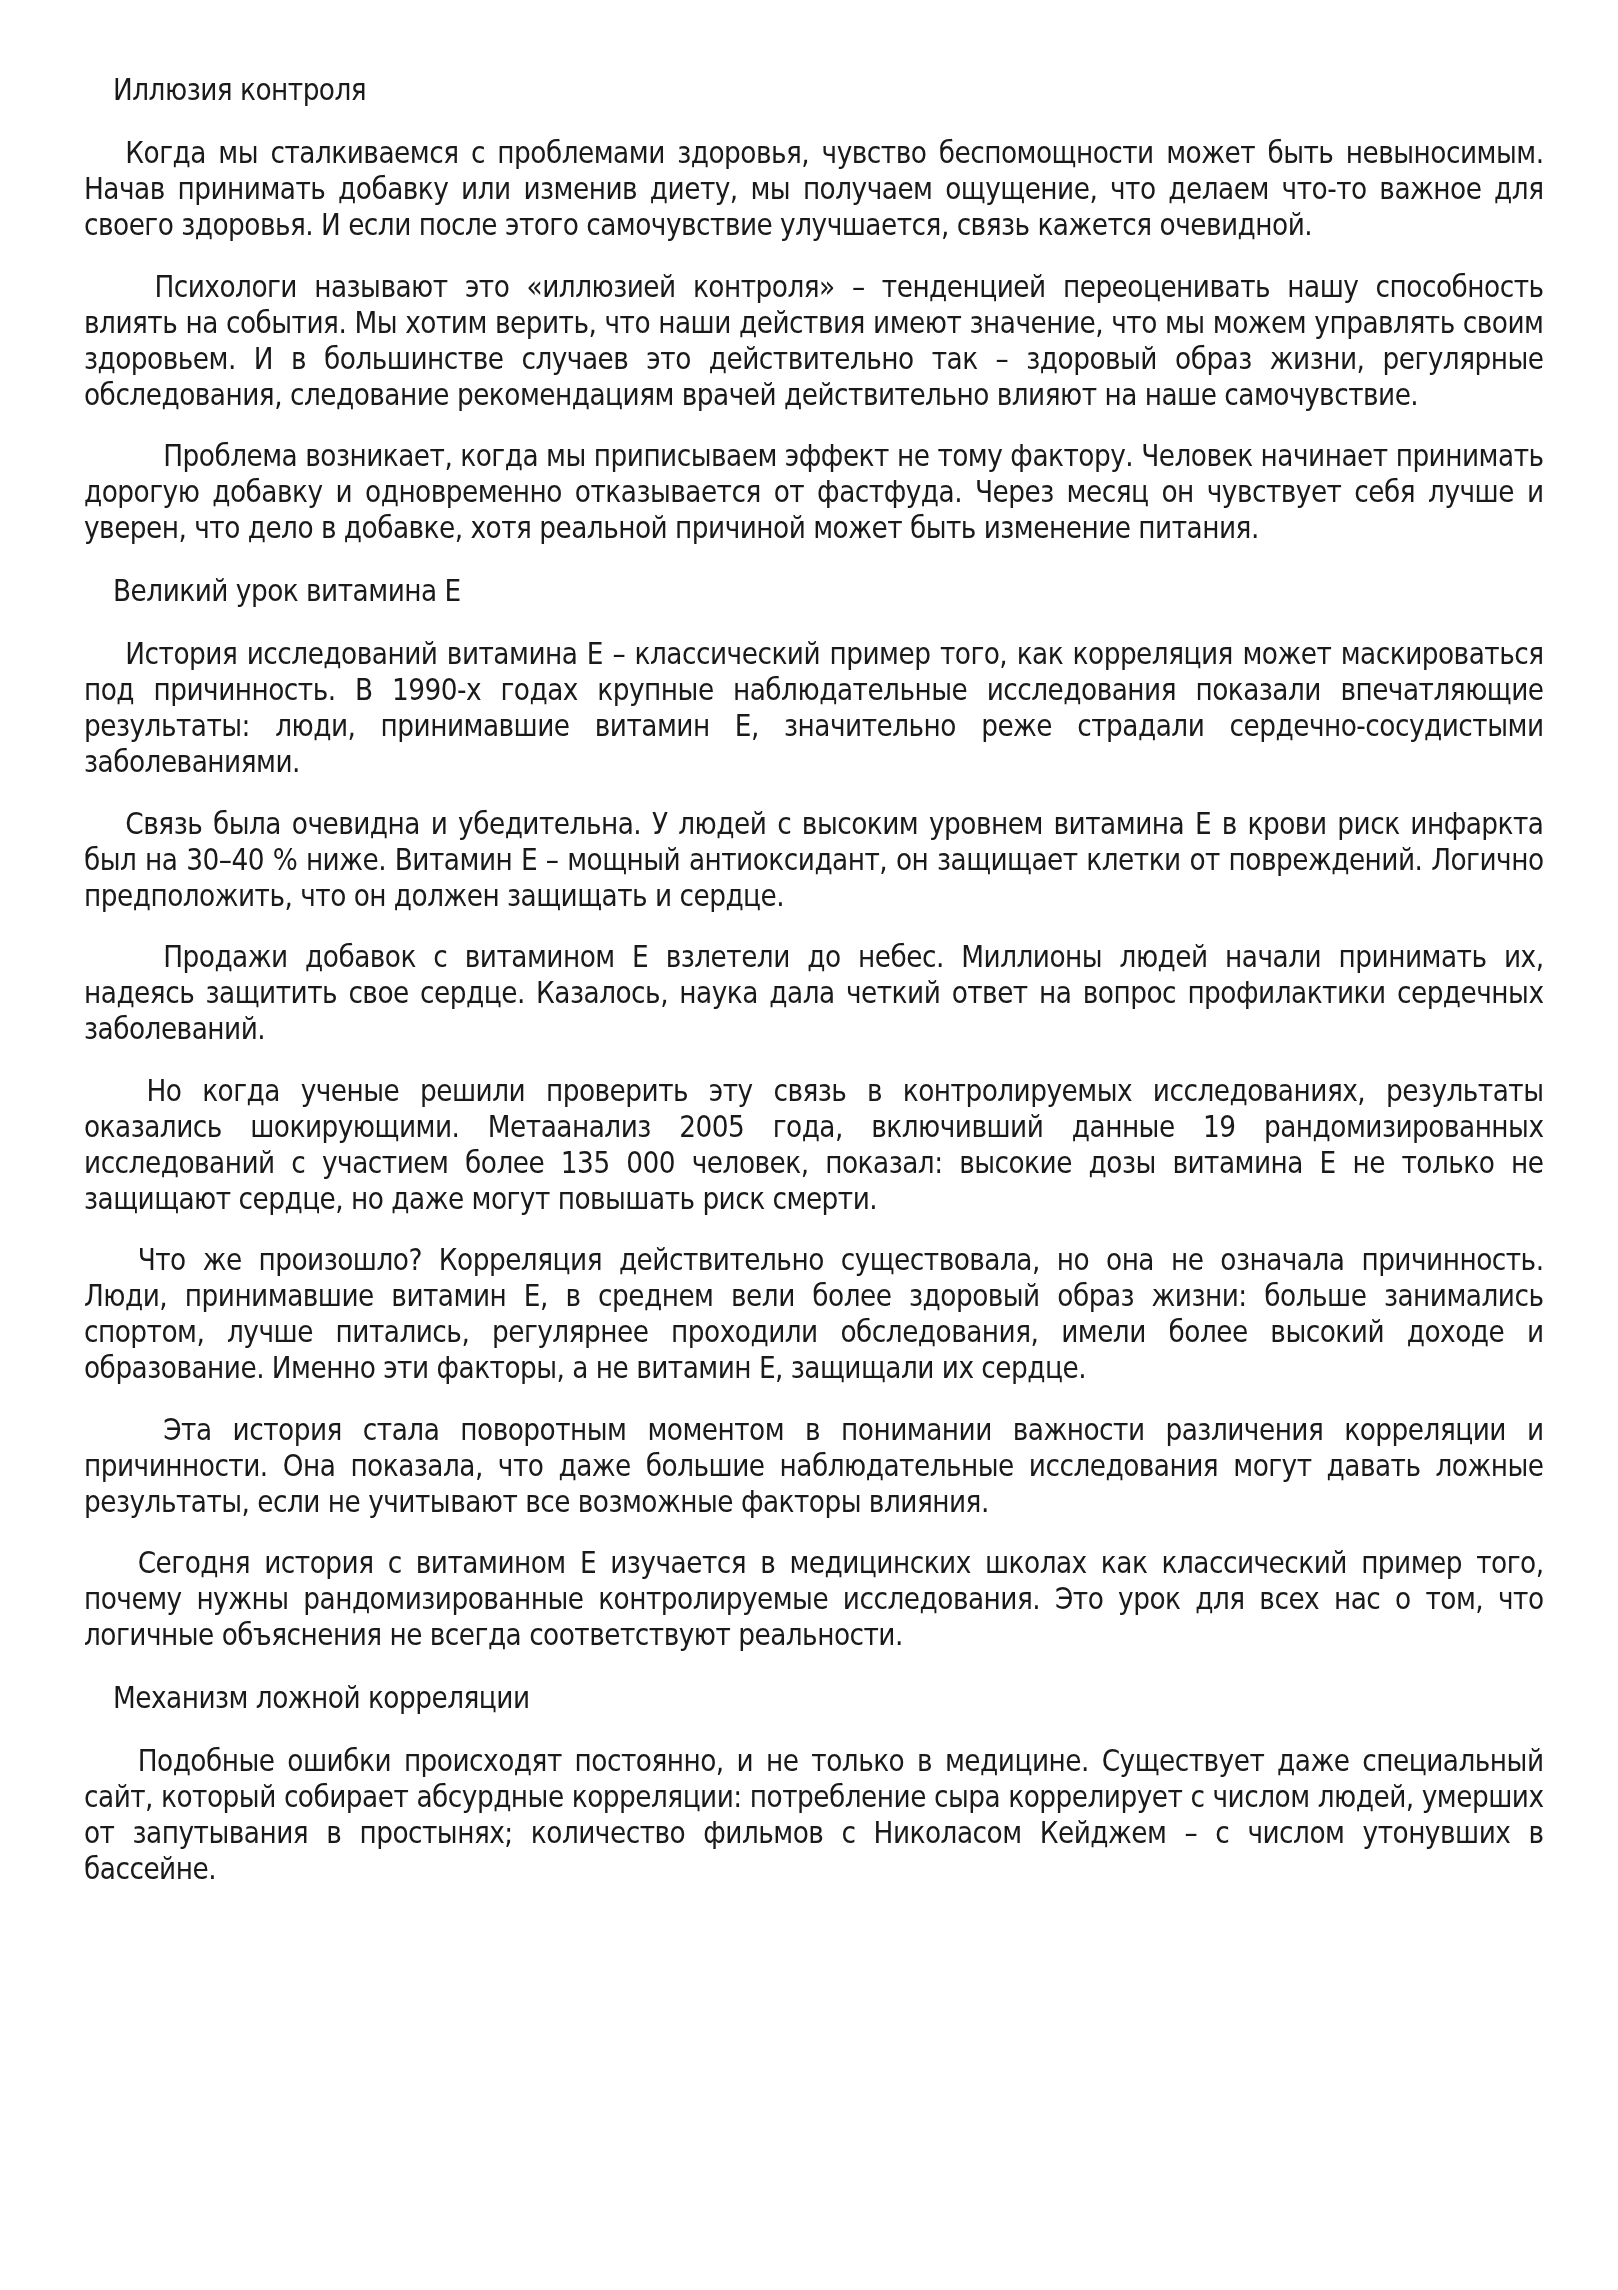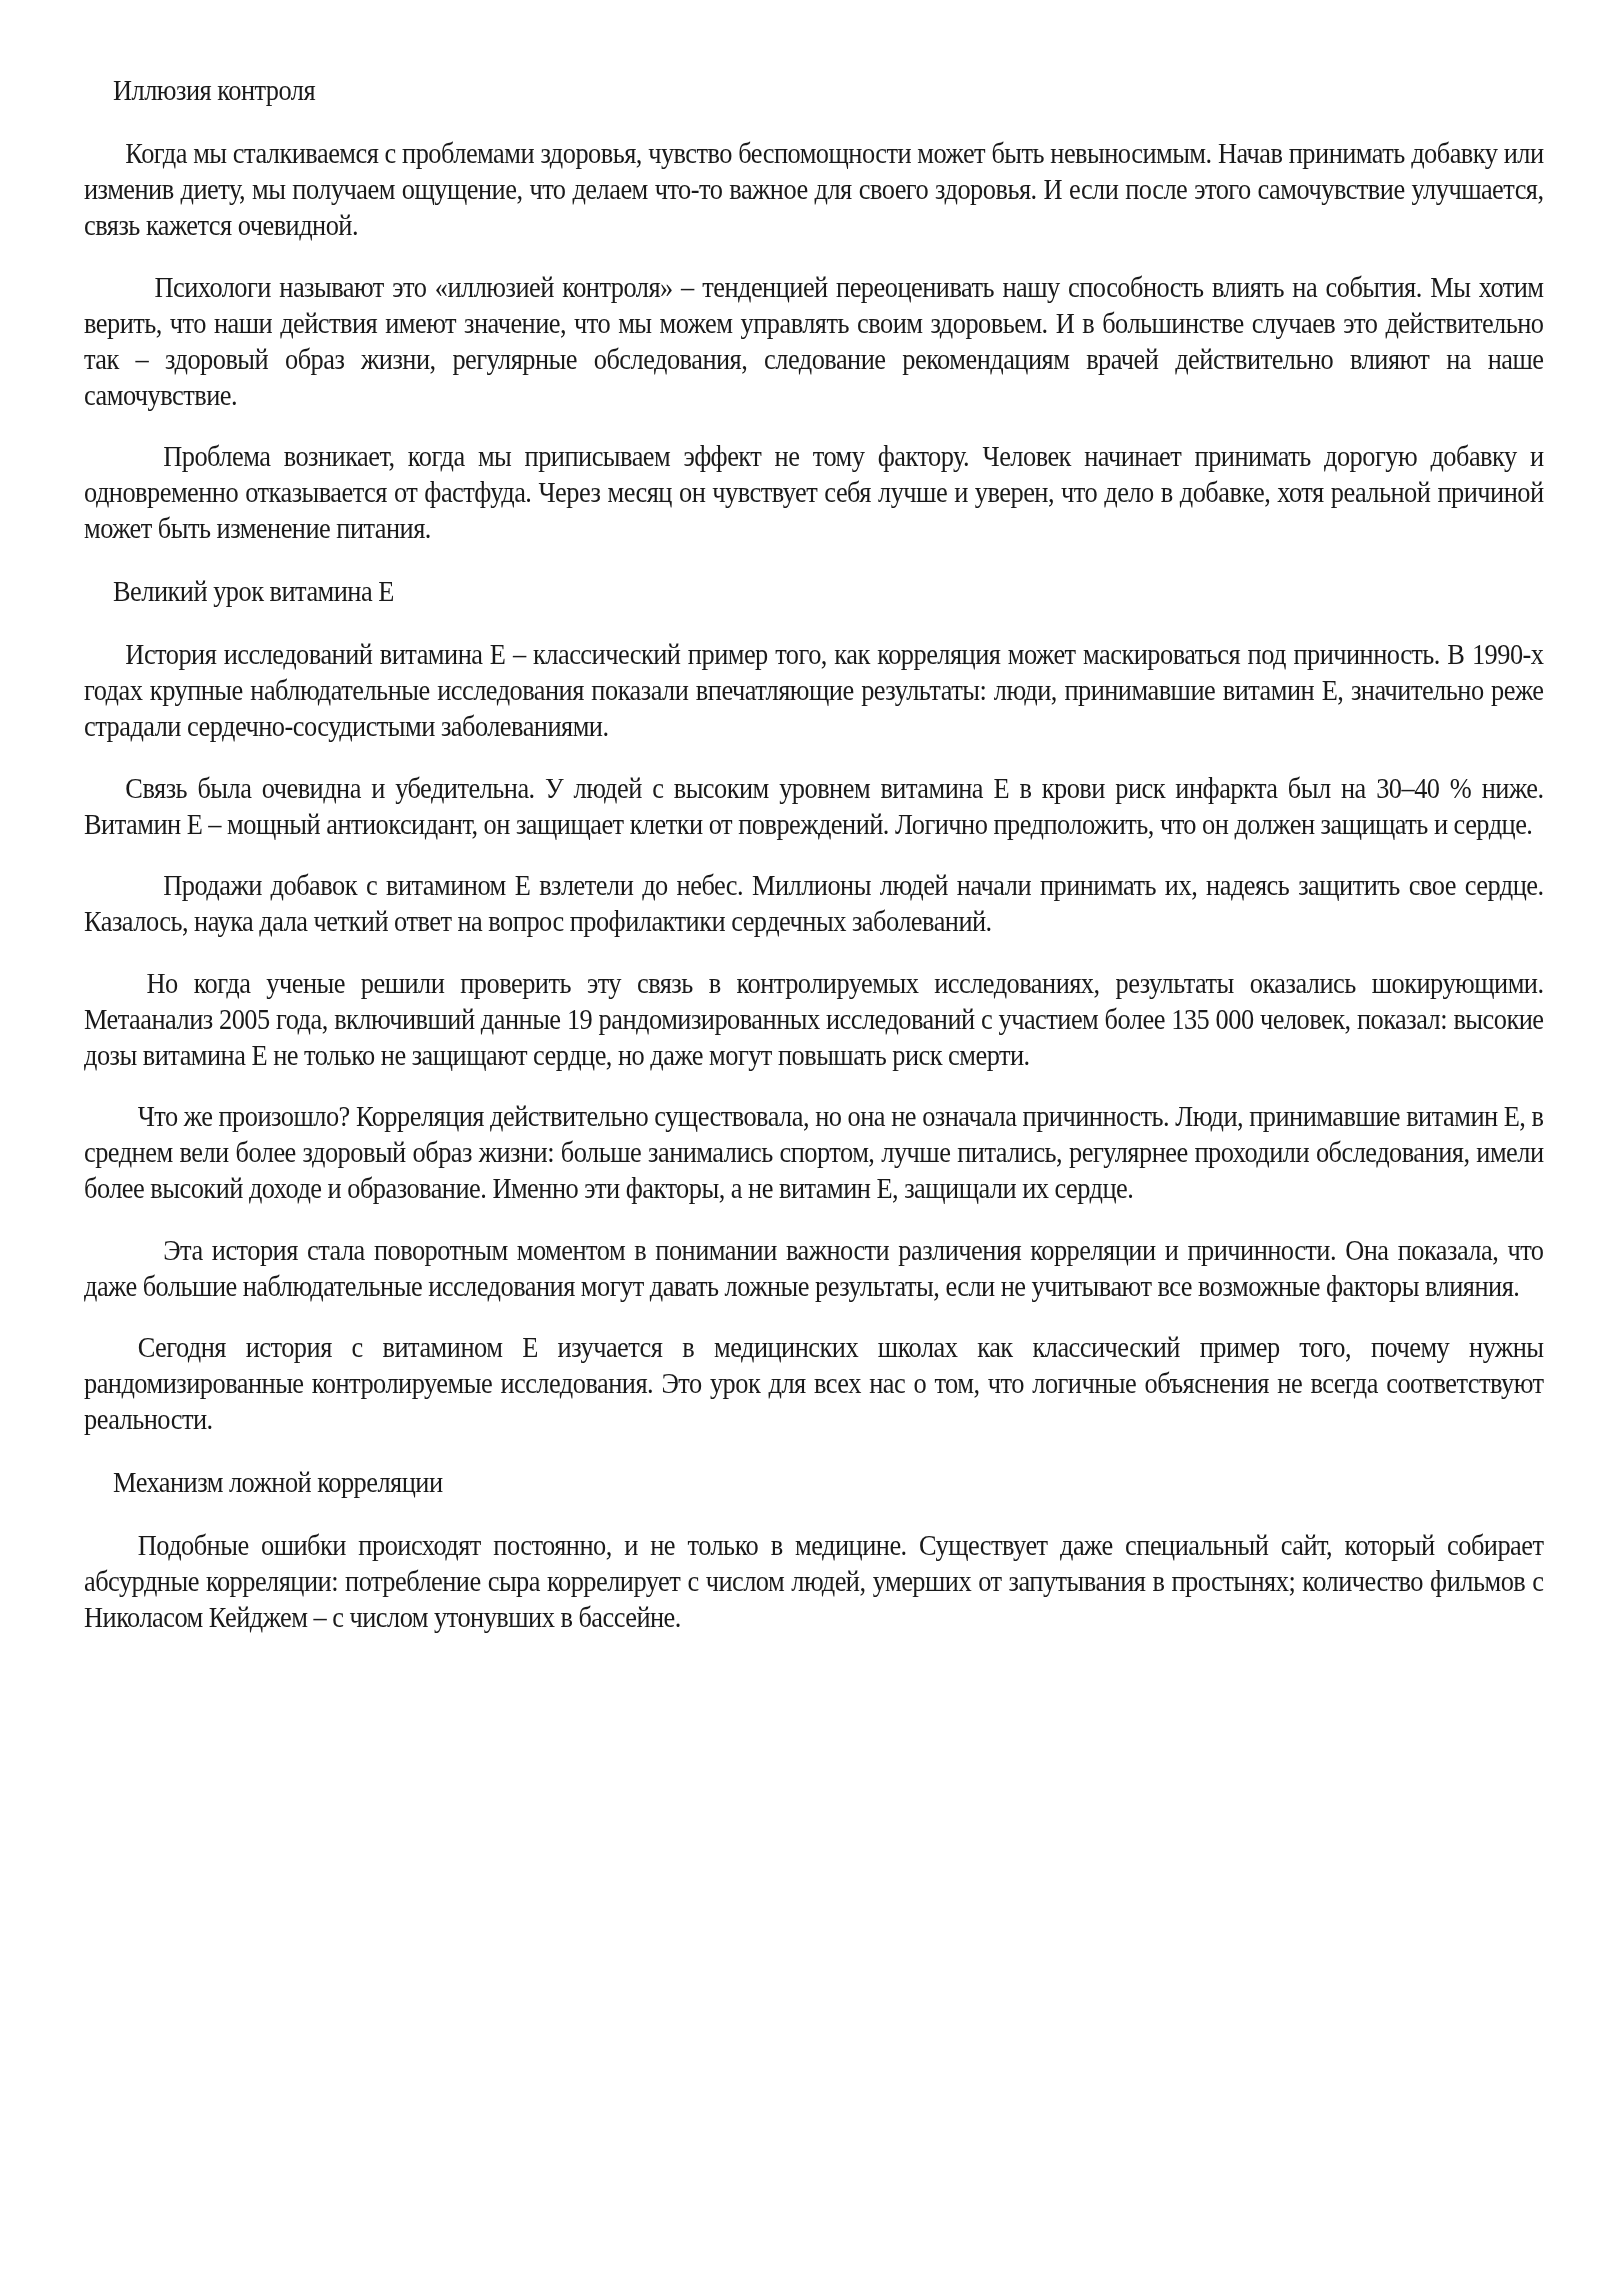--- a/index.html
+++ b/index.html
@@ -13,21 +13,20 @@
       position: relative;
       overflow: hidden;
       color: #1a1a1a;
       font-family: "DejaVu Sans", sans-serif;
     }
     .page {
       position: absolute;
       left: 84px;
       top: 71px;
       width: 1460px;
-      font-family: Liberation Serif, serif;
     }
     .heading {
       font-size: 30px;
       line-height: 37px;
       margin: 0 0 27.4px 0;
       padding-left: 33px;
       font-weight: normal;
       letter-spacing: -0.6px;
       transform: scaleX(0.88);
       transform-origin: left center;

